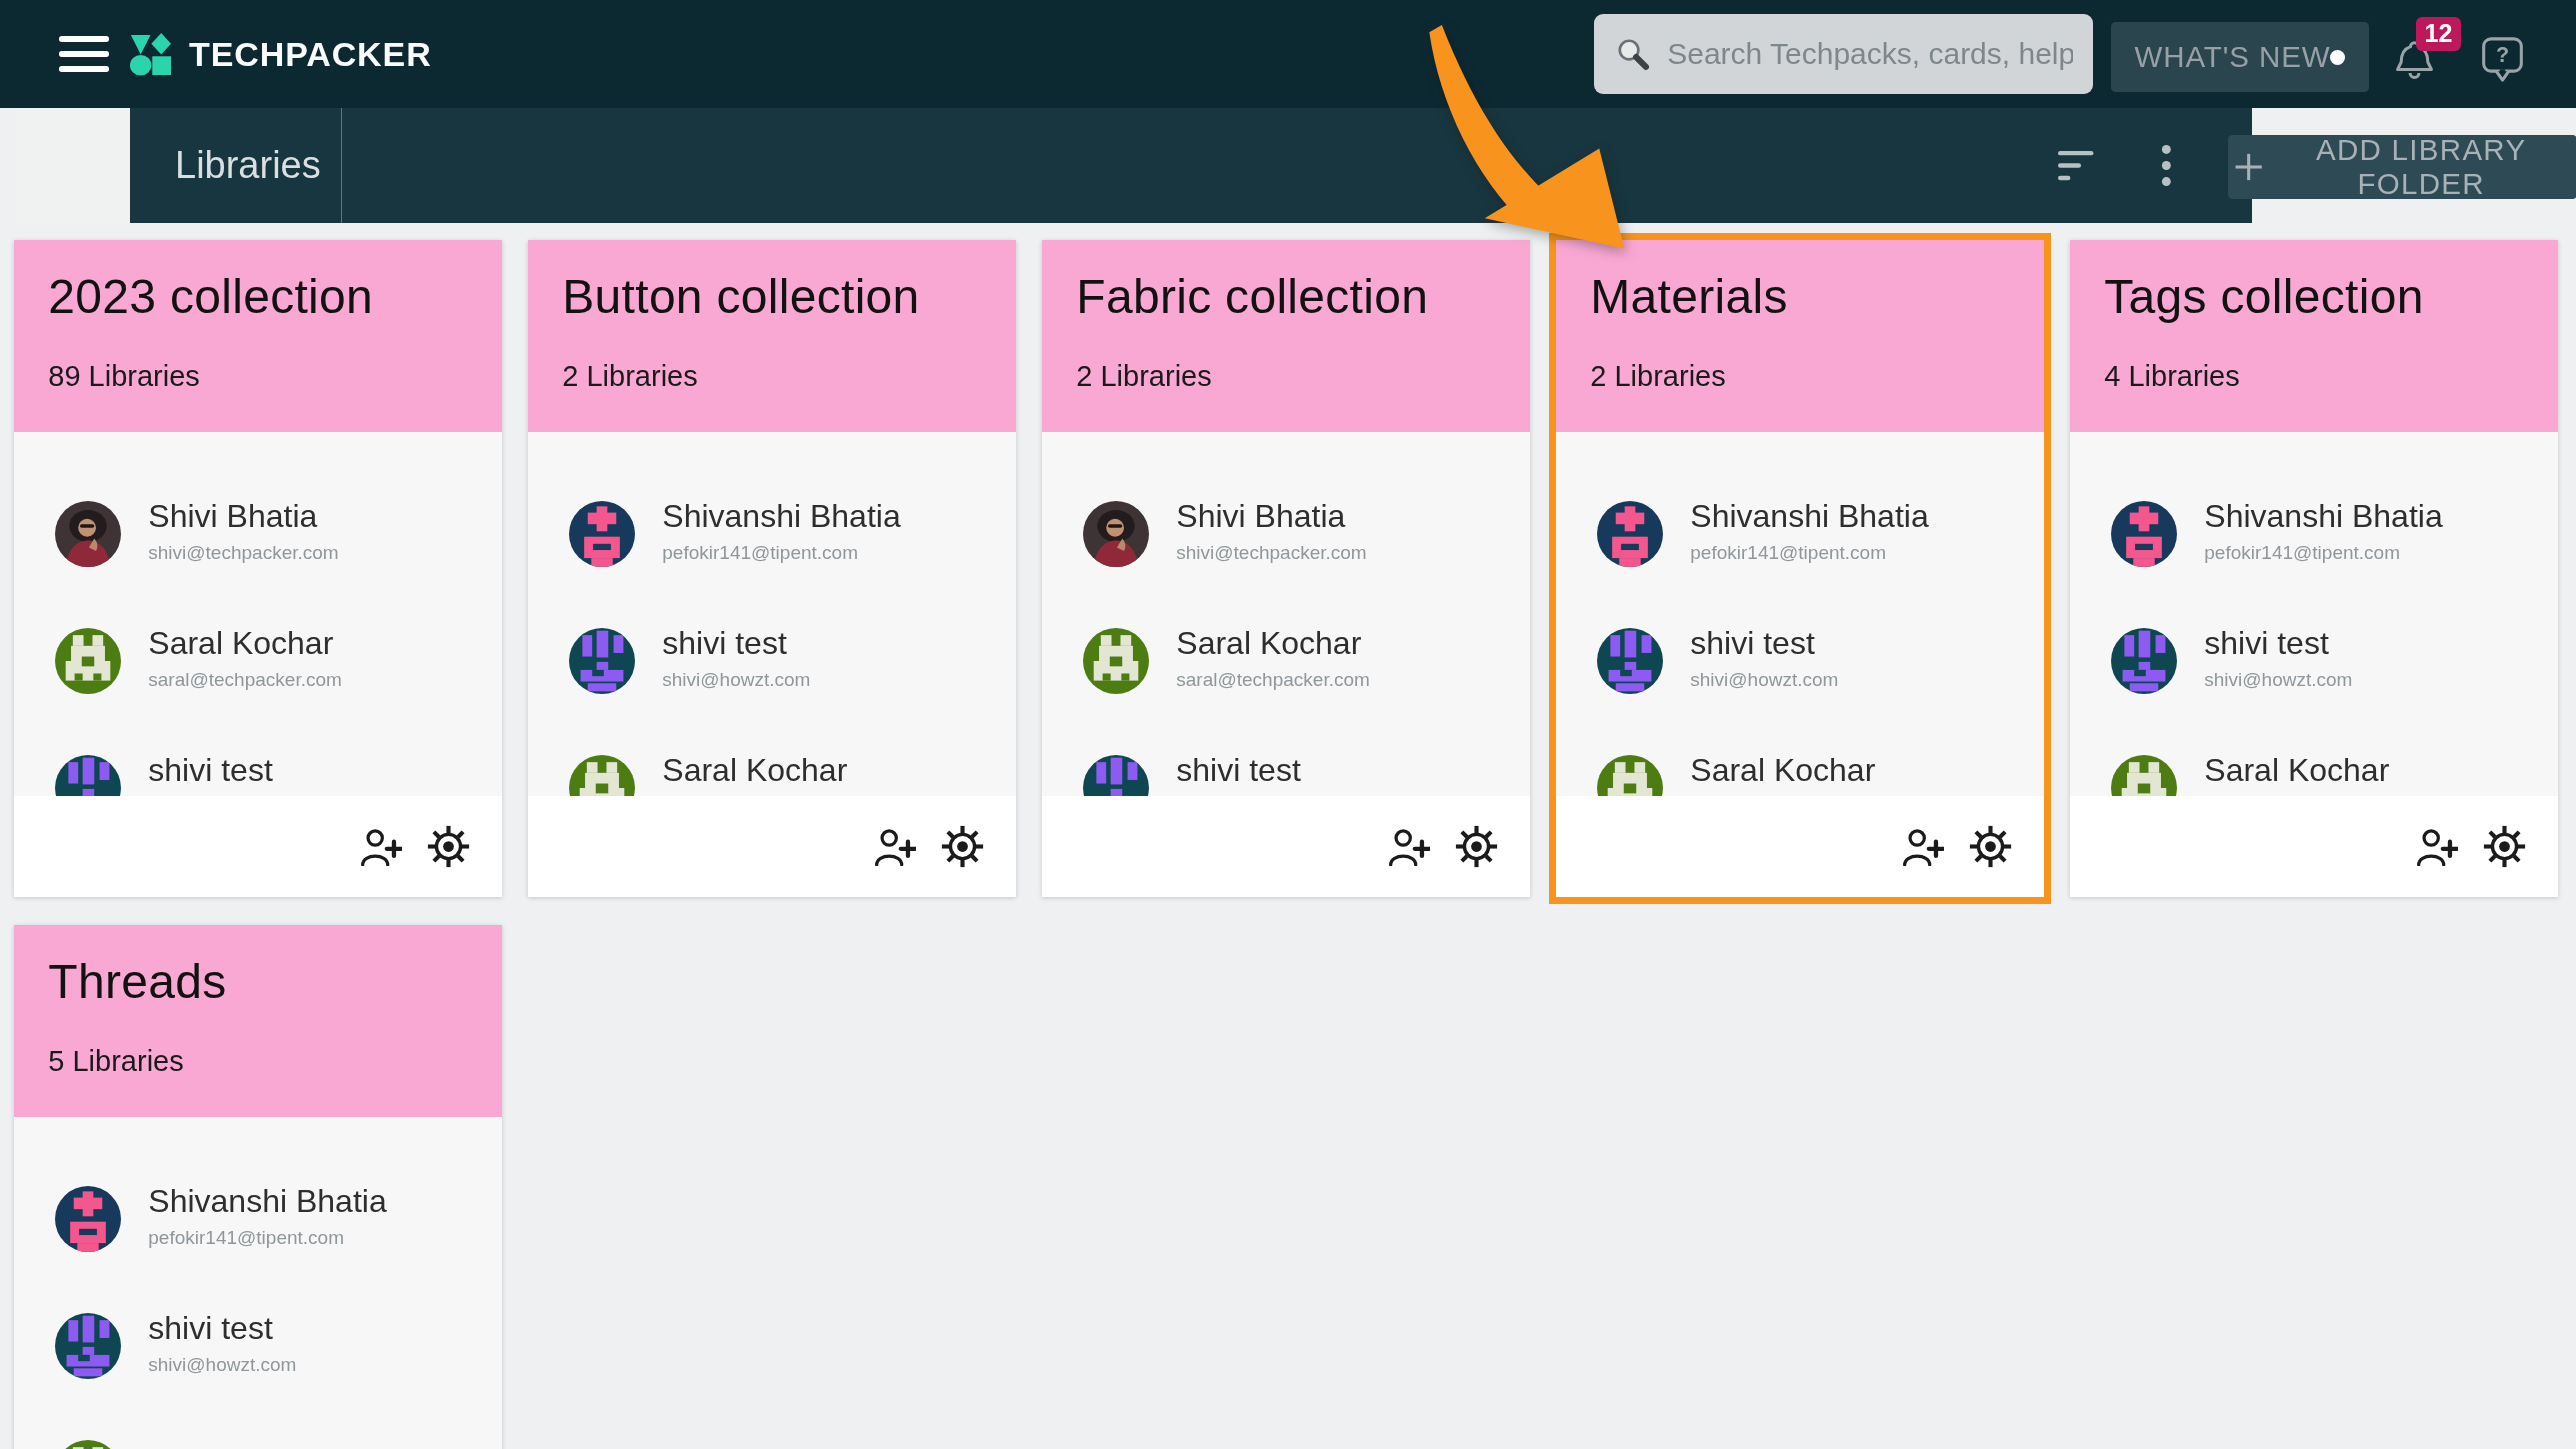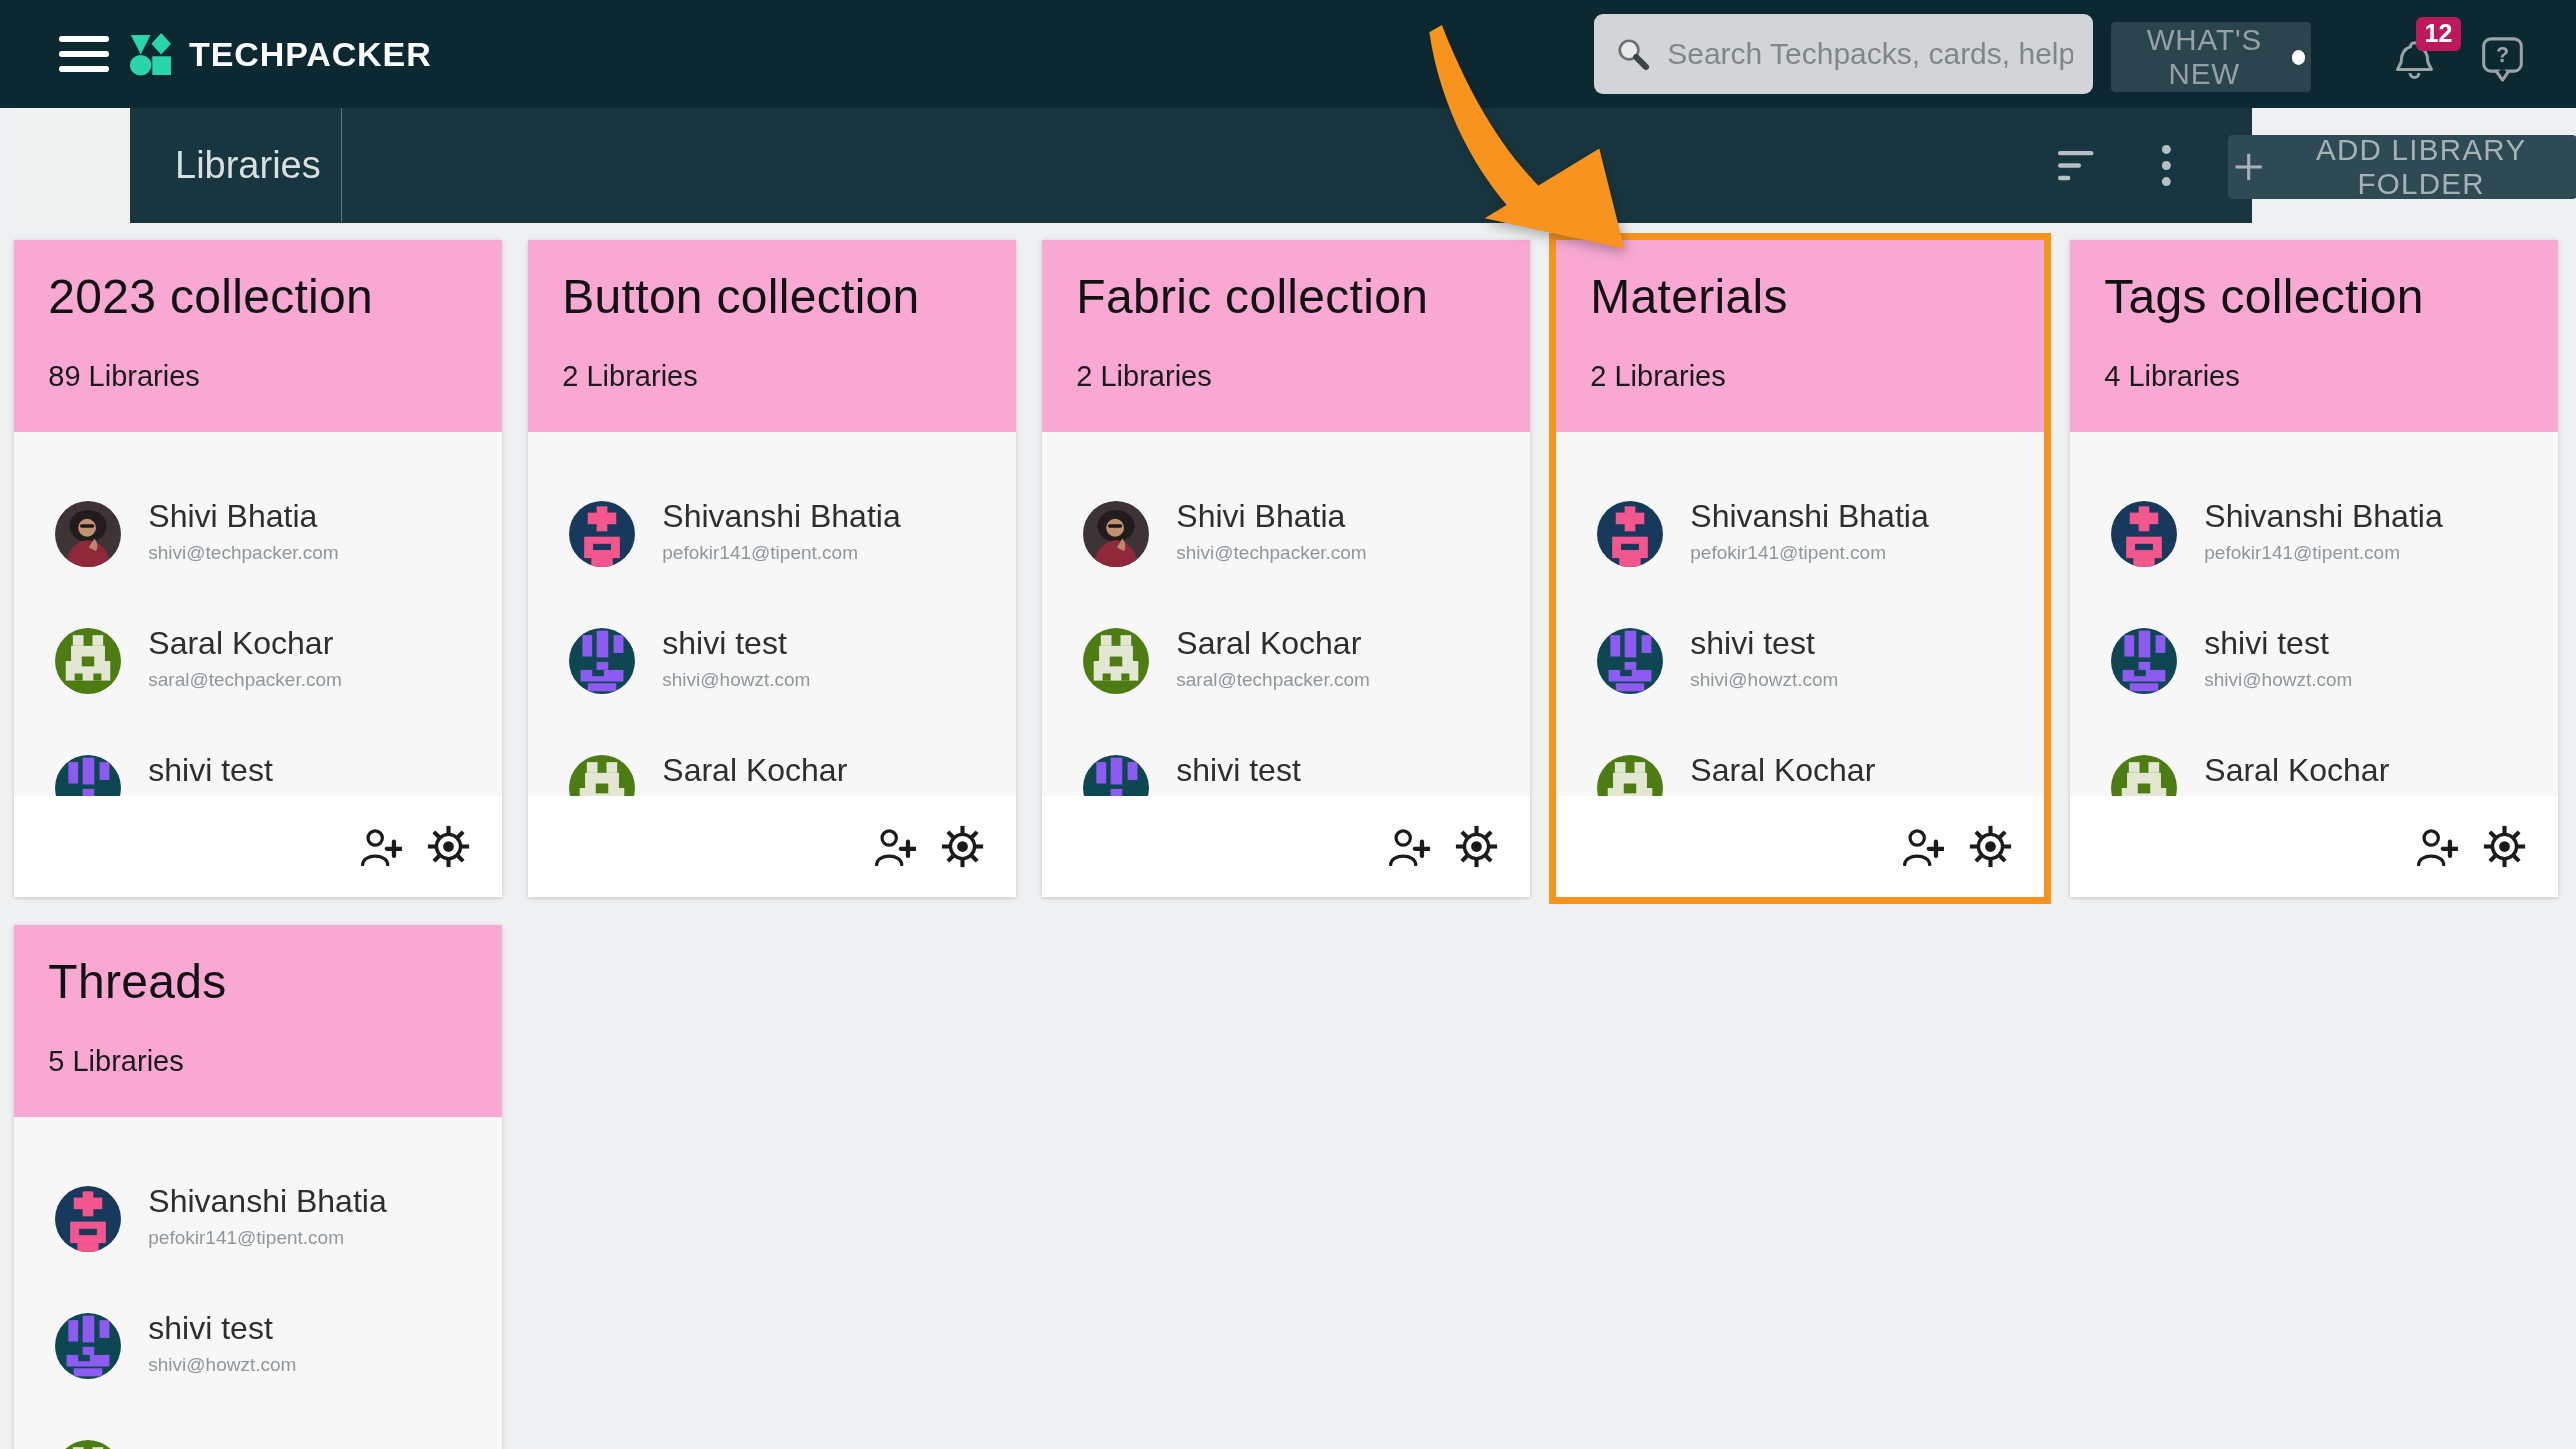--- a/index.html
+++ b/index.html
@@ -15,21 +15,21 @@
   .hamburger span{position:absolute;left:0;width:50px;height:6.3px;background:#FFFFFF;border-radius:2.7px;}
   .hamburger span:nth-child(1){top:0;}
   .hamburger span:nth-child(2){top:15px;}
   .hamburger span:nth-child(3){top:30px;}
   .brand{position:absolute;left:130px;top:29.5px;height:50px;display:flex;align-items:center;cursor:pointer;}
   .brand-text{margin-left:18px;font-size:34px;font-weight:700;letter-spacing:0.9px;color:#FBFCFC;}
   .search-box{position:absolute;left:1594px;top:14.3px;width:499px;height:80px;background:#D2D5D7;border-radius:9px;display:flex;align-items:center;padding:0 18px 0 19.7px;box-sizing:border-box;}
   .search-box svg{flex:none;margin-right:12.5px;}
   .search-box input{flex:1;min-width:0;background:transparent;border:none;outline:none;font-family:inherit;font-size:30px;color:#394246;}
   .search-box input::placeholder{color:#7E888C;opacity:1;}
-  .whats-new{position:absolute;left:2111px;top:22.4px;width:200px;height:70px;background:#2B454E;border:none;border-radius:4.5px;display:flex;align-items:center;justify-content:center;cursor:pointer;font-family:inherit;}
+  .whats-new{position:absolute;left:2111px;top:22.4px;width:258px;height:70px;background:#2B454E;border:none;border-radius:4.5px;display:flex;align-items:center;justify-content:center;cursor:pointer;font-family:inherit;}
   .whats-new .wn-label{font-size:29.5px;letter-spacing:0.9px;color:#97A1A5;}
   .whats-new .wn-dot{width:15px;height:15px;border-radius:50%;background:#FFFFFF;}
   .bell-wrap{position:absolute;left:2394px;top:38px;width:41px;height:45px;cursor:pointer;}
   .badge{position:absolute;left:21.5px;top:-21.5px;background:#be185d;color:#FFFFFF;font-size:25px;font-weight:700;line-height:1;padding:4.5px 9px 5.4px;border-radius:6.3px;}
   .help-btn{position:absolute;left:2481px;top:36px;width:43px;height:47px;cursor:pointer;}
   
   .toolbar{position:absolute;top:108px;left:16px;width:2236px;height:115px;background:#18363F;z-index:4;}
   .toolbar-spacer{position:absolute;left:0;top:0;width:114px;height:115px;background:#F0F1F1;}
   .tab{position:absolute;left:114px;top:0;width:212px;height:115px;display:flex;align-items:center;box-sizing:border-box;padding-left:45px;font-size:38px;color:#DADFE1;border-right:1.8px solid #5E7881;cursor:pointer;}
   .icon-btn{position:absolute;background:none;border:none;padding:0;cursor:pointer;}

